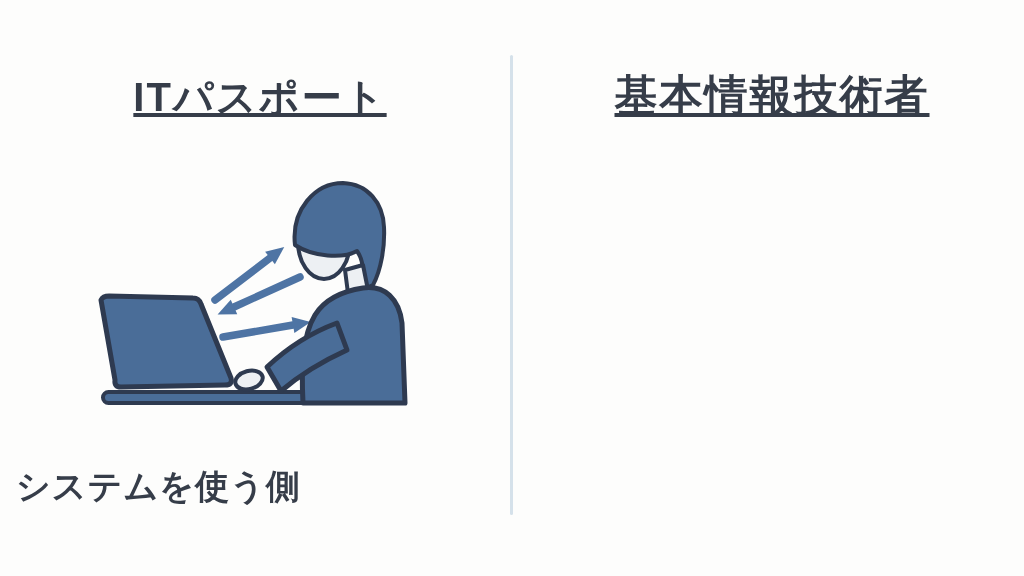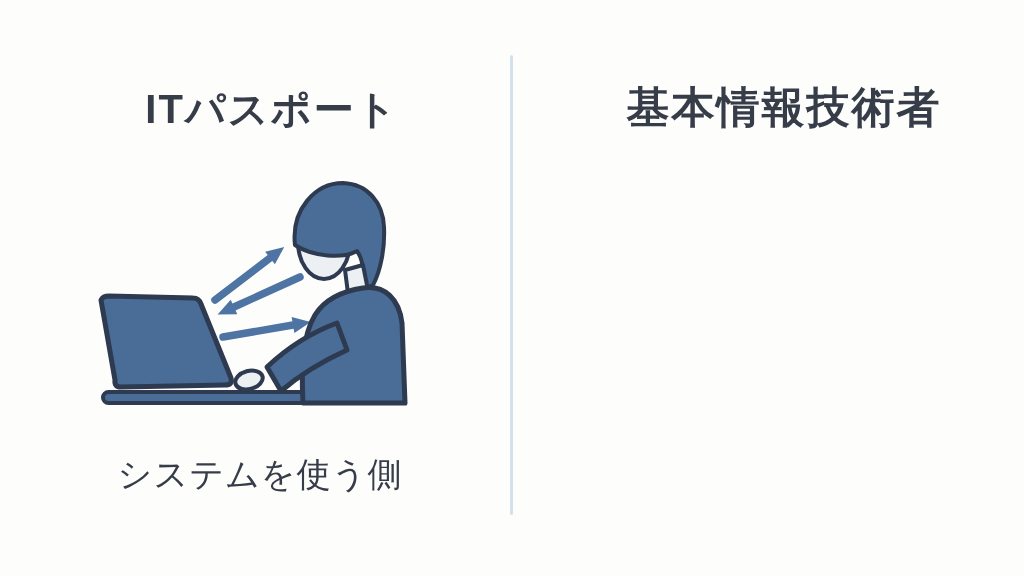--- a/index.html
+++ b/index.html
@@ -5,28 +5,28 @@
   html,body{margin:0;padding:0;}
   body{
     width:1024px;height:576px;position:relative;overflow:hidden;
     background:var(--background,#fdfdfc);
     font-family:"Liberation Sans",sans-serif;
   }
   .panel{position:absolute;top:0;height:576px;width:512px;}
   #panel-left{left:0;}
   #panel-right{left:512px;}
   .title{
-    position:absolute;left:0;width:100%;text-align:center;margin:16px;
-    color:var(--text,#363d49);font-weight:bold;letter-spacing:2px;
+    position:absolute;left:0;width:100%;text-align:center;margin:4px;
+    color:var(--text,#363d49);font-weight:bold;letter-spacing:2px;text-decoration:underline;
   }
   .title-left{top:66px;font-size:40px;}
   .title-right{top:63px;font-size:43px;}
   .caption{
-    position:absolute;left:0;width:100%;text-align:center;margin:4px;
-    color:var(--text,#363d49);font-weight:normal;font-size:34px;letter-spacing:1px;
+    position:absolute;left:0;width:100%;text-align:left;margin:16px;
+    color:var(--text,#363d49);font-weight:bold;font-size:34px;letter-spacing:1px;
     top:448px;
   }
   .divider{
     position:absolute;left:510px;top:55px;width:3px;height:460px;
     background:var(--divider,#d5e1ea);border-radius:2px;
   }
   svg{position:absolute;display:block;}
   #svg-left{left:85px;top:175px;}
 
   

